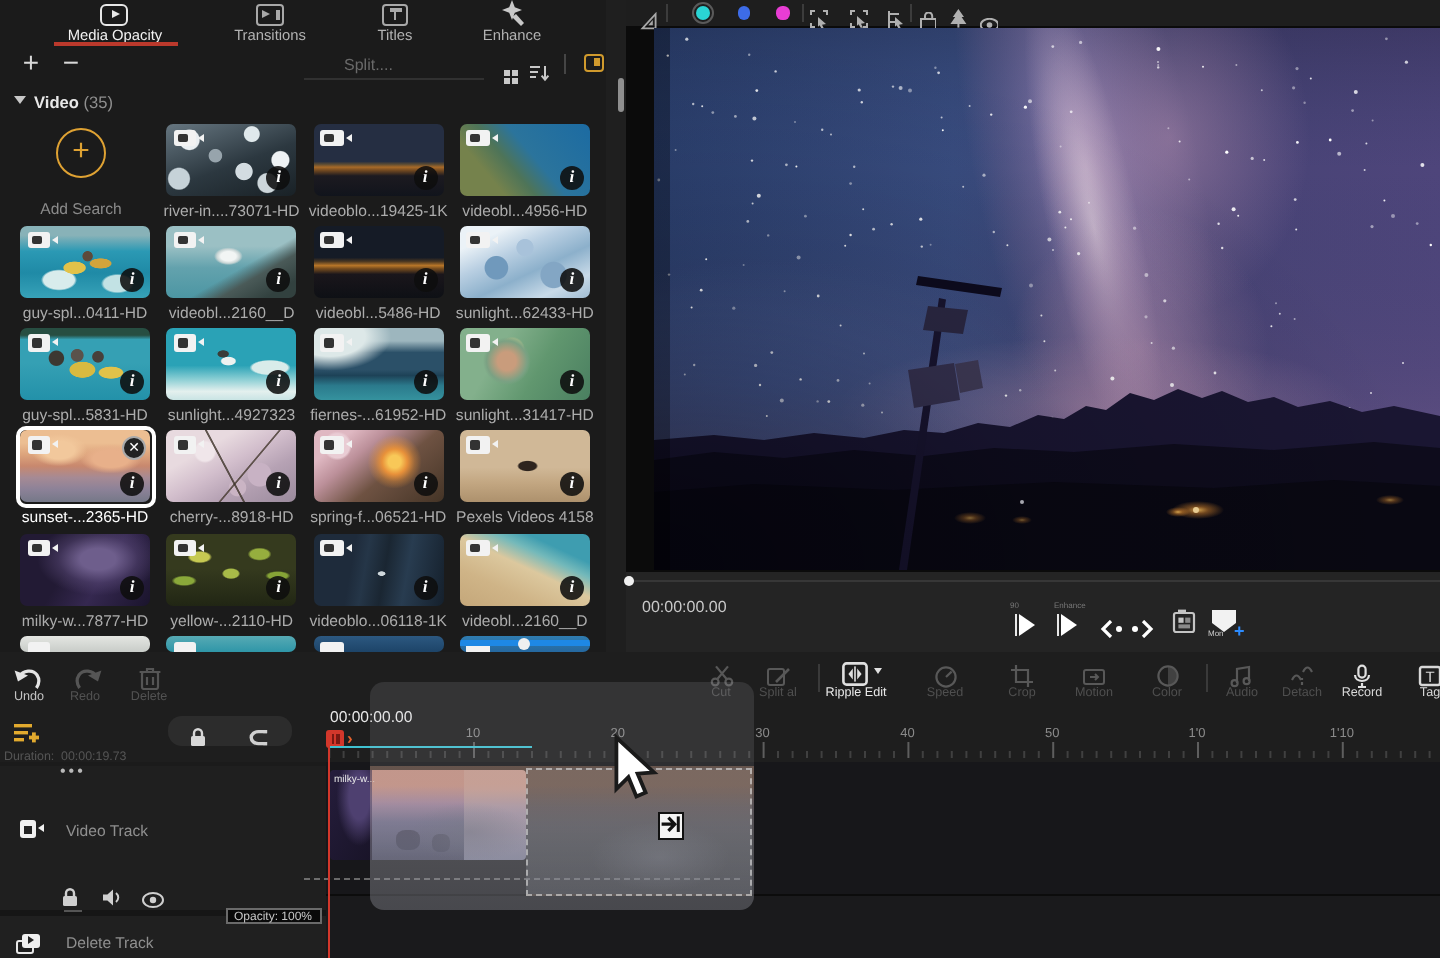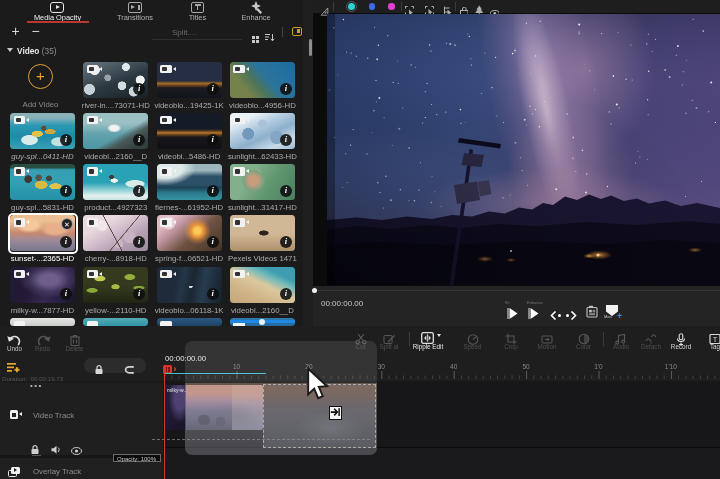--- a/index.html
+++ b/index.html
@@ -58,45 +58,45 @@
       </svg></div>
 <div style="position:absolute;left:282px;top:27px;width:1px;height:10px;background:#454545;"></div>
 <div style="position:absolute;left:292px;top:26.5px;width:9.5px;height:9px;border:1.4px solid #d09a2d;border-radius:2px;"></div>
 <div style="position:absolute;left:296.5px;top:28.8px;width:3px;height:4.5px;background:#d09a2d;"></div>
 
 <div style="position:absolute;left:7px;top:47.5px;width:0;height:0;border-left:3.5px solid transparent;border-right:3.5px solid transparent;border-top:4.5px solid #c8c8c8;"></div>
 <div style="position:absolute;left:17px;top:45.5px;font-size:8.3px;font-weight:bold;color:#e8e8e8;">Video <span style="font-weight:normal;color:#8f8f8f;">(35)</span></div>
 
 <div style="position:absolute;left:28px;top:63.5px;width:25px;height:25px;border:1.6px solid #dfa233;border-radius:50%;"></div>
 <div style="position:absolute;left:33.5px;top:69px;width:14px;height:14px;color:#dfa233;font-size:15px;line-height:13px;text-align:center;">+</div>
-<div class="lbl" style="left:8px;top:100px;width:65px;color:#8a8a8a;">Add Video</div>
+<div class="lbl" style="left:8px;top:100px;width:65px;color:#8a8a8a;">Add Search</div>
     <div class="th" style="left:83.3px;top:61.5px;width:65px;height:36px;background:radial-gradient(circle at 18% 22%, #e9eef1 0 8%, rgba(0,0,0,0) 9%), radial-gradient(circle at 66% 14%, #dfe8eb 0 7%, rgba(0,0,0,0) 8%), radial-gradient(circle at 60% 66%, #d3dce1 0 9%, rgba(0,0,0,0) 10%), radial-gradient(circle at 88% 50%, #eef2f4 0 7%, rgba(0,0,0,0) 8%), radial-gradient(circle at 10% 76%, #c6d2d8 0 8%, rgba(0,0,0,0) 9%), radial-gradient(circle at 38% 44%, #97a4ac 0 7%, rgba(0,0,0,0) 8%), radial-gradient(circle at 78% 82%, #cdd6da 0 8%, rgba(0,0,0,0) 9%), linear-gradient(160deg, #667680 0, #2c3840 55%, #192126 100%);"></div>
     <div class="cam" style="left:86.8px;top:64.5px;">
       <div class="camin"></div>
     </div>
     <div class="inf" style="left:133.3px;top:82.5px;">i</div>
     <div class="lbl" style="left:77.3px;top:100.5px;width:77px;color:#acacac;">river-in....73071-HD</div>
     <div class="th" style="left:156.6px;top:61.5px;width:65px;height:36px;background:linear-gradient(180deg, #252e42 0 52%, #5d4c33 56%, #a86a28 60%, #6b4520 65%, #1c1a20 72%, #11141c 100%);"></div>
     <div class="cam" style="left:160.1px;top:64.5px;">
       <div class="camin"></div>
     </div>
     <div class="inf" style="left:206.6px;top:82.5px;">i</div>
     <div class="lbl" style="left:150.6px;top:100.5px;width:77px;color:#acacac;">videoblo...19425-1K</div>
     <div class="th" style="left:229.9px;top:61.5px;width:65px;height:36px;background:linear-gradient(50deg, #75824c 0 24%, #4e7458 40%, #2b749c 56%, #1c6ba2 100%);"></div>
     <div class="cam" style="left:233.4px;top:64.5px;">
       <div class="camin"></div>
     </div>
     <div class="inf" style="left:279.9px;top:82.5px;">i</div>
-    <div class="lbl" style="left:223.9px;top:100.5px;width:77px;color:#acacac;">videoblo...4956-HD</div>
+    <div class="lbl" style="left:223.9px;top:100.5px;width:77px;color:#acacac;">videobl...4956-HD</div>
     <div class="th" style="left:10px;top:112.8px;width:65px;height:36px;background:radial-gradient(ellipse at 42% 58%, #e2c249 0 10%, rgba(0,0,0,0) 11%), radial-gradient(ellipse at 62% 52%, #d2a43c 0 9%, rgba(0,0,0,0) 10%), radial-gradient(circle at 52% 42%, #5c4a3a 0 6%, rgba(0,0,0,0) 7%), radial-gradient(ellipse at 30% 75%, #d8ecec 0 12%, rgba(0,0,0,0) 14%), radial-gradient(ellipse at 75% 80%, #c2e2e4 0 10%, rgba(0,0,0,0) 12%), linear-gradient(180deg, #88b2b8 0 13%, #2b99b4 35%, #1f8aa6 65%, #37a2b8 100%);"></div>
     <div class="cam" style="left:13.5px;top:115.8px;">
       <div class="camin"></div>
     </div>
     <div class="inf" style="left:60px;top:133.8px;">i</div>
-    <div class="lbl" style="left:4px;top:151.8px;width:77px;color:#acacac;font-style:italic;">guy-spl...0411-HD</div>
+    <div class="lbl" style="left:4px;top:151.8px;width:77px;color:#acacac;">guy-spl...0411-HD</div>
     <div class="th" style="left:83.3px;top:112.8px;width:65px;height:36px;background:radial-gradient(ellipse at 48% 42%, #f2f5f4 0 8%, #c9d5d5 12%, rgba(0,0,0,0) 15%), linear-gradient(150deg, rgba(0,0,0,0) 58%, #4a5a58 70%, #32413f 88%), linear-gradient(180deg, #9bc0c4 0 28%, #63a2ad 58%, #4c96a3 100%);"></div>
     <div class="cam" style="left:86.8px;top:115.8px;">
       <div class="camin"></div>
     </div>
     <div class="inf" style="left:133.3px;top:133.8px;">i</div>
     <div class="lbl" style="left:77.3px;top:151.8px;width:77px;color:#acacac;">videobl...2160__D</div>
     <div class="th" style="left:156.6px;top:112.8px;width:65px;height:36px;background:linear-gradient(180deg, #151b26 0 44%, #473521 49%, #b87628 55%, #7a4e1e 59%, #1a161b 67%, #0e1015 100%);"></div>
     <div class="cam" style="left:160.1px;top:115.8px;">
       <div class="camin"></div>
     </div>
@@ -112,21 +112,21 @@
     <div class="cam" style="left:13.5px;top:167.1px;">
       <div class="camin"></div>
     </div>
     <div class="inf" style="left:60px;top:185.1px;">i</div>
     <div class="lbl" style="left:4px;top:203.1px;width:77px;color:#acacac;">guy-spl...5831-HD</div>
     <div class="th" style="left:83.3px;top:164.1px;width:65px;height:36px;background:radial-gradient(ellipse at 44% 36%, #3a3d38 0 5%, rgba(0,0,0,0) 6%), radial-gradient(ellipse at 48% 46%, #eef2f0 0 7%, rgba(0,0,0,0) 8.5%), radial-gradient(ellipse at 80% 55%, #d8ecea 0 12%, rgba(0,0,0,0) 14%), linear-gradient(180deg, #2aa2b6 0 52%, #85ccd2 70%, #e4f0ee 88%, #c9e4e4 100%);"></div>
     <div class="cam" style="left:86.8px;top:167.1px;">
       <div class="camin"></div>
     </div>
     <div class="inf" style="left:133.3px;top:185.1px;">i</div>
-    <div class="lbl" style="left:77.3px;top:203.1px;width:77px;color:#acacac;">product...4927323</div>
+    <div class="lbl" style="left:77.3px;top:203.1px;width:77px;color:#acacac;">sunlight...4927323</div>
     <div class="th" style="left:156.6px;top:164.1px;width:65px;height:36px;background:radial-gradient(ellipse at 12% 12%, #dde8e8 0 22%, rgba(0,0,0,0) 38%), linear-gradient(180deg, #9db6be 0 18%, #2b5068 34% 58%, #1d4257 66%, #2b7a8c 80%, #35929e 100%);"></div>
     <div class="cam" style="left:160.1px;top:167.1px;">
       <div class="camin"></div>
     </div>
     <div class="inf" style="left:206.6px;top:185.1px;">i</div>
     <div class="lbl" style="left:150.6px;top:203.1px;width:77px;color:#acacac;">fiernes-...61952-HD</div>
     <div class="th" style="left:229.9px;top:164.1px;width:65px;height:36px;background:radial-gradient(circle at 36% 46%, #c99c7c 0 10%, #7ba183 22%, rgba(0,0,0,0) 26%), radial-gradient(circle at 40% 30%, #97b388 0 12%, rgba(0,0,0,0) 14%), linear-gradient(120deg, #83b08c 0 30%, #61976f 60%, #4a7f60 100%);"></div>
     <div class="cam" style="left:233.4px;top:167.1px;">
       <div class="camin"></div>
     </div>
@@ -150,21 +150,21 @@
     <div class="cam" style="left:160.1px;top:218.4px;">
       <div class="camin"></div>
     </div>
     <div class="inf" style="left:206.6px;top:236.4px;">i</div>
     <div class="lbl" style="left:150.6px;top:254.4px;width:77px;color:#acacac;">spring-f...06521-HD</div>
     <div class="th" style="left:229.9px;top:215.4px;width:65px;height:36px;background:radial-gradient(ellipse at 52% 50%, #2e241e 0 9%, rgba(0,0,0,0) 11%), linear-gradient(180deg, #d0b897 0 52%, #c2a681 74%, #ad916d 100%);"></div>
     <div class="cam" style="left:233.4px;top:218.4px;">
       <div class="camin"></div>
     </div>
     <div class="inf" style="left:279.9px;top:236.4px;">i</div>
-    <div class="lbl" style="left:223.9px;top:254.4px;width:77px;color:#acacac;">Pexels Videos 1471</div>
+    <div class="lbl" style="left:223.9px;top:254.4px;width:77px;color:#acacac;">Pexels Videos 4158</div>
     <div class="th" style="left:10px;top:266.7px;width:65px;height:36px;background:radial-gradient(ellipse at 60% 35%, #6e5e8c 0 16%, rgba(88,72,118,0.5) 36%, rgba(0,0,0,0) 55%), linear-gradient(120deg, #221a34 0 38%, #352850 62%, #1a142c 100%);"></div>
     <div class="cam" style="left:13.5px;top:269.7px;">
       <div class="camin"></div>
     </div>
     <div class="inf" style="left:60px;top:287.7px;">i</div>
     <div class="lbl" style="left:4px;top:305.7px;width:77px;color:#acacac;">milky-w...7877-HD</div>
     <div class="th" style="left:83.3px;top:266.7px;width:65px;height:36px;background:radial-gradient(ellipse at 26% 32%, #c6c952 0 7%, rgba(0,0,0,0) 9%), radial-gradient(ellipse at 50% 55%, #a8bb48 0 8%, rgba(0,0,0,0) 10%), radial-gradient(ellipse at 72% 28%, #96ae3e 0 7%, rgba(0,0,0,0) 9%), radial-gradient(ellipse at 86% 58%, #86a436 0 6%, rgba(0,0,0,0) 8%), radial-gradient(ellipse at 14% 65%, #8aa83a 0 6%, rgba(0,0,0,0) 8%), linear-gradient(180deg, #353a1e 0 48%, #212614 100%);"></div>
     <div class="cam" style="left:86.8px;top:269.7px;">
       <div class="camin"></div>
     </div>
@@ -755,21 +755,21 @@
         <path d="M7,2.5 C8.5,3.8 8.5,5.7 7,7" fill="none" stroke="#cfcfcf" stroke-width="1"></path>
       </svg></div>
 <div style="position:absolute;left:71px;top:441px;width:11px;height:8px;">
 <svg width="11" height="8">
         <ellipse cx="5.5" cy="4" rx="5" ry="3.5" fill="none" stroke="#cfcfcf" stroke-width="1"></ellipse>
         <circle cx="5.5" cy="4" r="1.6" fill="#cfcfcf"></circle>
       </svg></div>
 <div style="position:absolute;left:8px;top:469.5px;width:8.5px;height:7px;border:1.2px solid #e8e8e8;border-radius:1.5px;background:#1f1f1f;"></div>
 <div style="position:absolute;left:11px;top:466.5px;width:8.5px;height:7.5px;background:#f0f0f0;border-radius:1.5px;"></div>
 <div style="position:absolute;left:13.8px;top:468.3px;width:0;height:0;border-top:2px solid transparent;border-bottom:2px solid transparent;border-left:3.4px solid #222;"></div>
-<div style="position:absolute;left:33px;top:466.5px;font-size:7.8px;color:#8f8f8f;">Overlay Track</div>
+<div style="position:absolute;left:33px;top:466.5px;font-size:7.8px;color:#8f8f8f;">Delete Track</div>
 
 <div style="position:absolute;left:165px;top:385px;width:98px;height:45px;border-radius:2px;overflow:hidden;">
 <div style="position:absolute;left:0;top:0;width:21px;height:45px;background:radial-gradient(ellipse at 70% 30%, #4e4070 0 25%, rgba(0,0,0,0) 55%), linear-gradient(120deg,#251d3c,#191428);"></div>
 <div style="position:absolute;left:21px;top:0;width:46px;height:45px;background:linear-gradient(180deg,#c4928e 0 18%, #a0819e 36%, #626284 58%, #44445c 100%);"></div>
 <div style="position:absolute;left:33px;top:30px;width:12px;height:10px;background:#383850;border-radius:40%;"></div>
 <div style="position:absolute;left:51px;top:32px;width:9px;height:9px;background:#3c3c54;border-radius:40%;"></div>
 <div style="position:absolute;left:67px;top:0;width:31px;height:45px;background:linear-gradient(180deg,#c9a4a0 0 22%, #a696a8 48%, #82829c 100%);"></div>
 <div style="position:absolute;left:2px;top:1.5px;font-size:5px;color:#e8e8e8;">milky-w...</div>
 </div>
 

